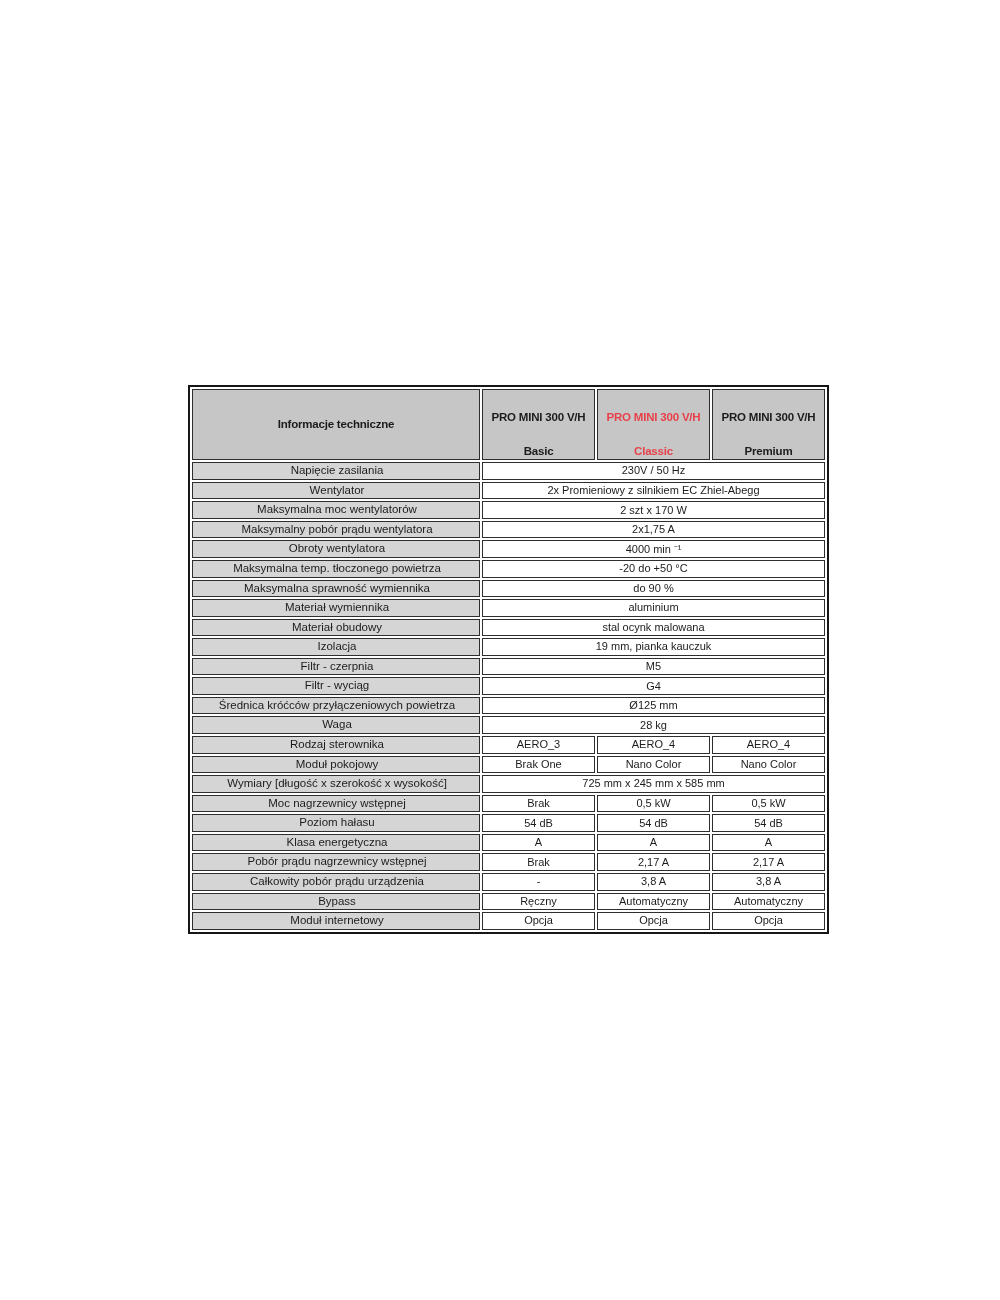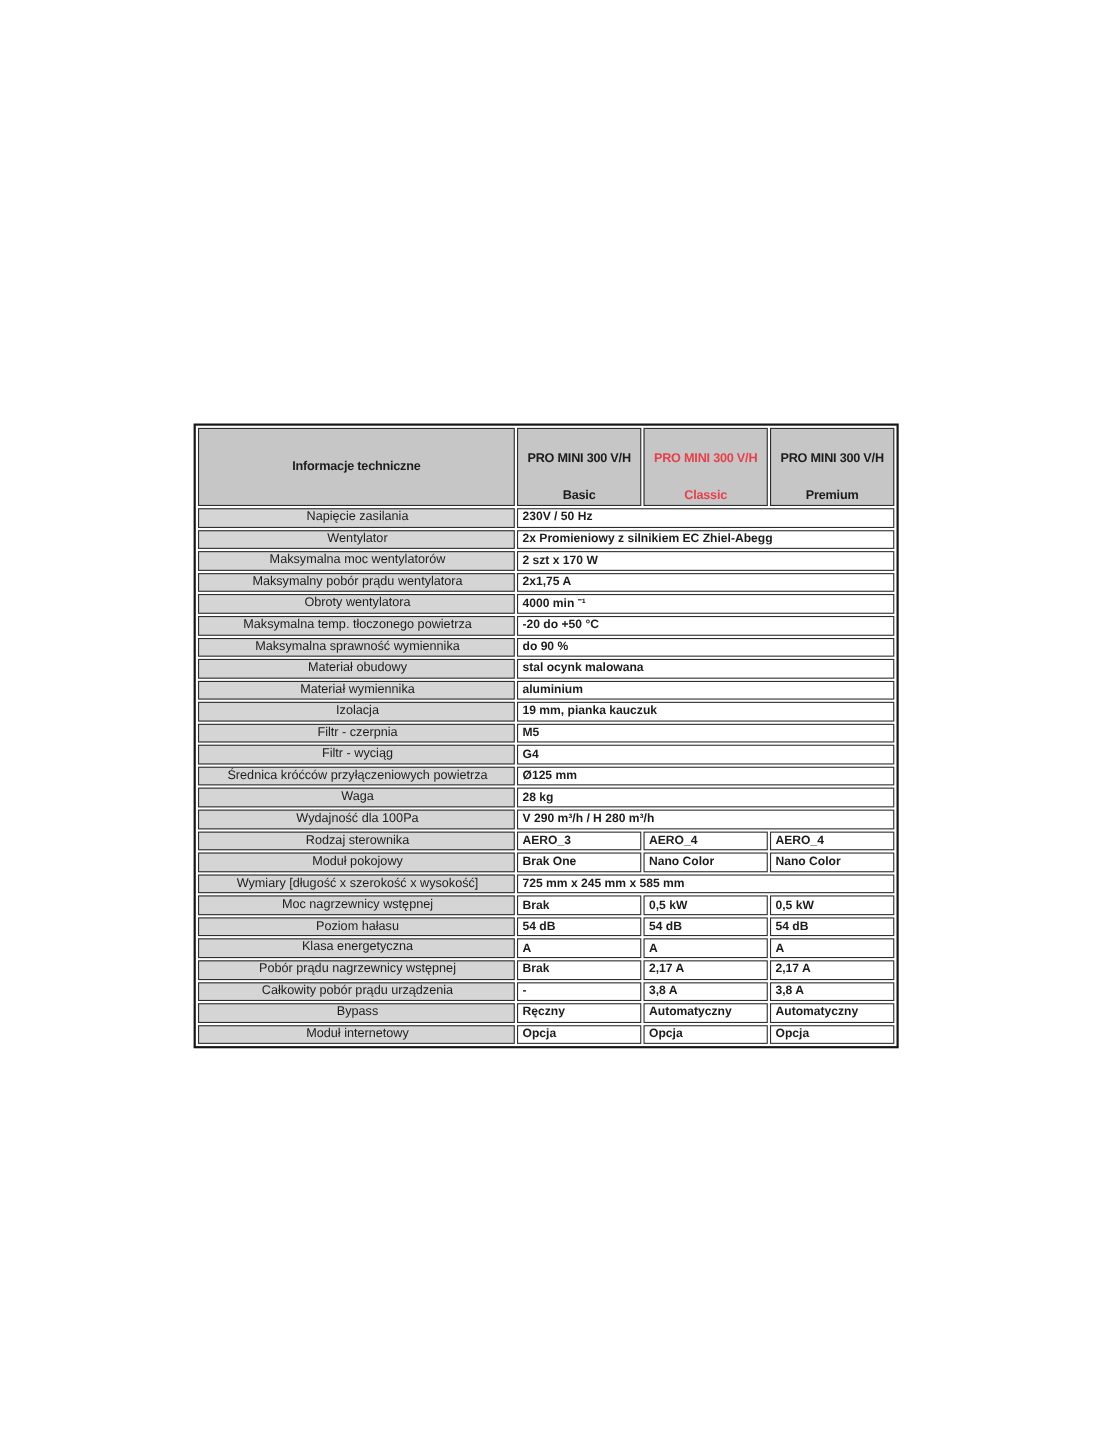--- a/index.html
+++ b/index.html
@@ -13,21 +13,21 @@
   html,body{margin:0;padding:0;}
   body{
     width:1000px;height:1300px;
     background:#ffffff;
     font-family:"Liberation Sans", sans-serif;
     color:var(--text);
     position:relative;
   }
   .table-wrap{
     position:absolute;
-    left:176px;top:385px;
+    left:188px;top:385px;
   }
   table.spec-table{
     border-collapse:separate;
     border-spacing:2px;
     table-layout:fixed;
     background:#ffffff;
     border:2px solid var(--outer-border);
   }
   col.c-label{width:288px;}
   col.c-val{width:113px;}
@@ -52,23 +52,22 @@
   td.label{
     background:var(--label-bg);
     text-align:center;
     font-size:11.5px;
     padding-left:6px;
     height:12px;
     white-space:nowrap;
   }
   td.value{
     background:#ffffff;
-    text-align:left;
+    text-align:center;
     height:12px;
-    font-weight:bold;
   }
 </style>
 </head>
 <body>
 
 <div class="table-wrap">
   <table class="spec-table">
     <colgroup>
       <col class="c-label">
       <col class="c-val">
@@ -115,50 +114,46 @@
         </tr>
         <tr>
           <td class="label">Maksymalna temp. tłoczonego powietrza</td>
           <td class="value" colspan="3">-20 do +50 °C</td>
         </tr>
         <tr>
           <td class="label">Maksymalna sprawność wymiennika</td>
           <td class="value" colspan="3">do 90 %</td>
         </tr>
         <tr>
+          <td class="label">Materiał wymiennika</td>
+          <td class="value" colspan="3">aluminium</td>
+        </tr>
+        <tr>
           <td class="label">Materiał obudowy</td>
           <td class="value" colspan="3">stal ocynk malowana</td>
         </tr>
         <tr>
-          <td class="label">Materiał wymiennika</td>
-          <td class="value" colspan="3">aluminium</td>
-        </tr>
-        <tr>
           <td class="label">Izolacja</td>
           <td class="value" colspan="3">19 mm, pianka kauczuk</td>
         </tr>
         <tr>
           <td class="label">Filtr - czerpnia</td>
           <td class="value" colspan="3">M5</td>
         </tr>
         <tr>
           <td class="label">Filtr - wyciąg</td>
           <td class="value" colspan="3">G4</td>
         </tr>
         <tr>
           <td class="label">Średnica króćców przyłączeniowych powietrza</td>
           <td class="value" colspan="3">Ø125 mm</td>
         </tr>
         <tr>
           <td class="label">Waga</td>
           <td class="value" colspan="3">28 kg</td>
-        </tr>
-        <tr>
-          <td class="label">Wydajność dla 100Pa</td>
-          <td class="value" colspan="3">V 290 m³/h  / H 280 m³/h</td>
         </tr>
         <tr>
           <td class="label">Rodzaj sterownika</td>
           <td class="value">AERO_3</td>
           <td class="value">AERO_4</td>
           <td class="value">AERO_4</td>
         </tr>
         <tr>
           <td class="label">Moduł pokojowy</td>
           <td class="value">Brak One</td>

